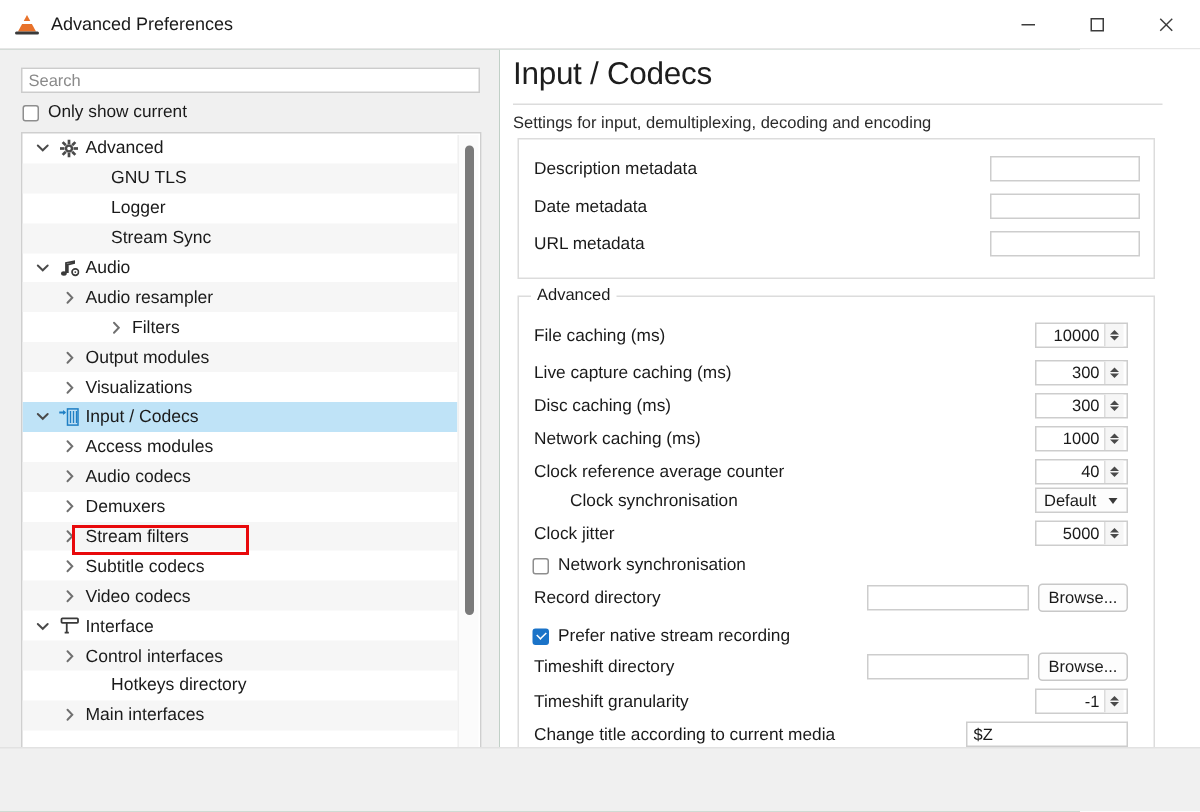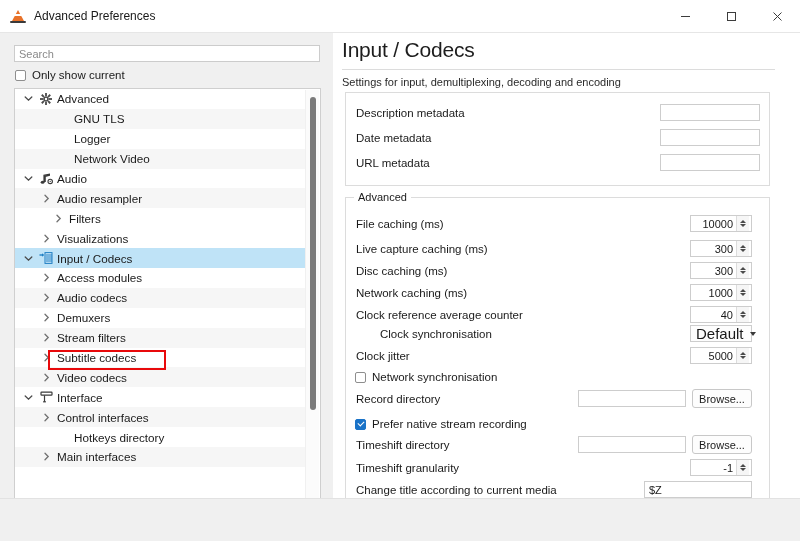--- a/index.html
+++ b/index.html
@@ -150,21 +150,21 @@
   }
   .spin .btns .up, .spin .btns .dn { width:0; height:0; }
   .spin .btns .up { border-left:3px solid transparent; border-right:3px solid transparent;
                     border-bottom:3.5px solid #4a4a4a; margin-bottom:1.5px; }
   .spin .btns .dn { border-left:3px solid transparent; border-right:3px solid transparent;
                     border-top:3.5px solid #4a4a4a; }
 
   .combo {
     height:17px; border:1px solid #cdcdcd; background:#fdfdfd;
     display:flex; align-items:center; justify-content:space-between;
-    font-size:15px; color:#1a1a1a; padding:0 3px 0 5px;
+    font-size:11px; color:#1a1a1a; padding:0 3px 0 5px;
   }
   .combo .arrow {
     width:0; height:0; border-left:3.5px solid transparent; border-right:3.5px solid transparent;
     border-top:4px solid #3a3a3a; margin-left:6px; margin-right:3px;
   }
 
   .browse-btn {
     height:19px; padding:0 8px; background:#fdfdfd; border:1px solid #c8c8c8;
     border-radius:3px; font-family:"Liberation Sans", sans-serif; font-size:11px;
     color:#1a1a1a; display:flex; align-items:center; justify-content:center;
@@ -245,21 +245,21 @@
           <div class="tnode alt" style="padding-left: 40px;">
             <span class="tw"></span>
             <span class="tlabel">GNU TLS</span>
           </div>
           <div class="tnode" style="padding-left: 40px;">
             <span class="tw"></span>
             <span class="tlabel">Logger</span>
           </div>
           <div class="tnode alt" style="padding-left: 40px;">
             <span class="tw"></span>
-            <span class="tlabel">Network Video</span>
+            <span class="tlabel">Stream Sync</span>
           </div>
           <div class="tnode" style="padding-left: 5px;">
             <span class="tw">
               <svg width="9" height="9" viewBox="0 0 9 9">
                 <path d="M1.2 3 L4.5 6.2 L7.8 3" fill="none" stroke="#4a4a4a" stroke-width="1.3" stroke-linecap="round"></path>
               </svg>
             </span>
             <span class="ticon">
               <svg width="13" height="12" viewBox="0 0 13 12">
                 <path d="M4 9 V2.3 L9.4 1.2 V2.4 L5.2 3.4 V9" fill="none" stroke="#3a3a3a" stroke-width="1.2"></path>
@@ -271,27 +271,35 @@
             <span class="tlabel">Audio</span>
           </div>
           <div class="tnode alt" style="padding-left: 23px;">
             <span class="tw">
               <svg width="9" height="9" viewBox="0 0 9 9">
                 <path d="M3 1.2 L6.2 4.5 L3 7.8" fill="none" stroke="#707070" stroke-width="1.3" stroke-linecap="round"></path>
               </svg>
             </span>
             <span class="tlabel">Audio resampler</span>
           </div>
-          <div class="tnode" style="padding-left: 35px;">
+          <div class="tnode" style="padding-left: 35px; margin-left: 19px;">
             <span class="tw">
               <svg width="9" height="9" viewBox="0 0 9 9">
                 <path d="M3 1.2 L6.2 4.5 L3 7.8" fill="none" stroke="#707070" stroke-width="1.3" stroke-linecap="round"></path>
               </svg>
             </span>
             <span class="tlabel">Filters</span>
+          </div>
+          <div class="tnode alt" style="padding-left: 23px;">
+            <span class="tw">
+              <svg width="9" height="9" viewBox="0 0 9 9">
+                <path d="M3 1.2 L6.2 4.5 L3 7.8" fill="none" stroke="#707070" stroke-width="1.3" stroke-linecap="round"></path>
+              </svg>
+            </span>
+            <span class="tlabel">Output modules</span>
           </div>
           <div class="tnode" style="padding-left: 23px;">
             <span class="tw">
               <svg width="9" height="9" viewBox="0 0 9 9">
                 <path d="M3 1.2 L6.2 4.5 L3 7.8" fill="none" stroke="#707070" stroke-width="1.3" stroke-linecap="round"></path>
               </svg>
             </span>
             <span class="tlabel">Visualizations</span>
           </div>
           <div class="tnode sel" style="padding-left: 5px;">

